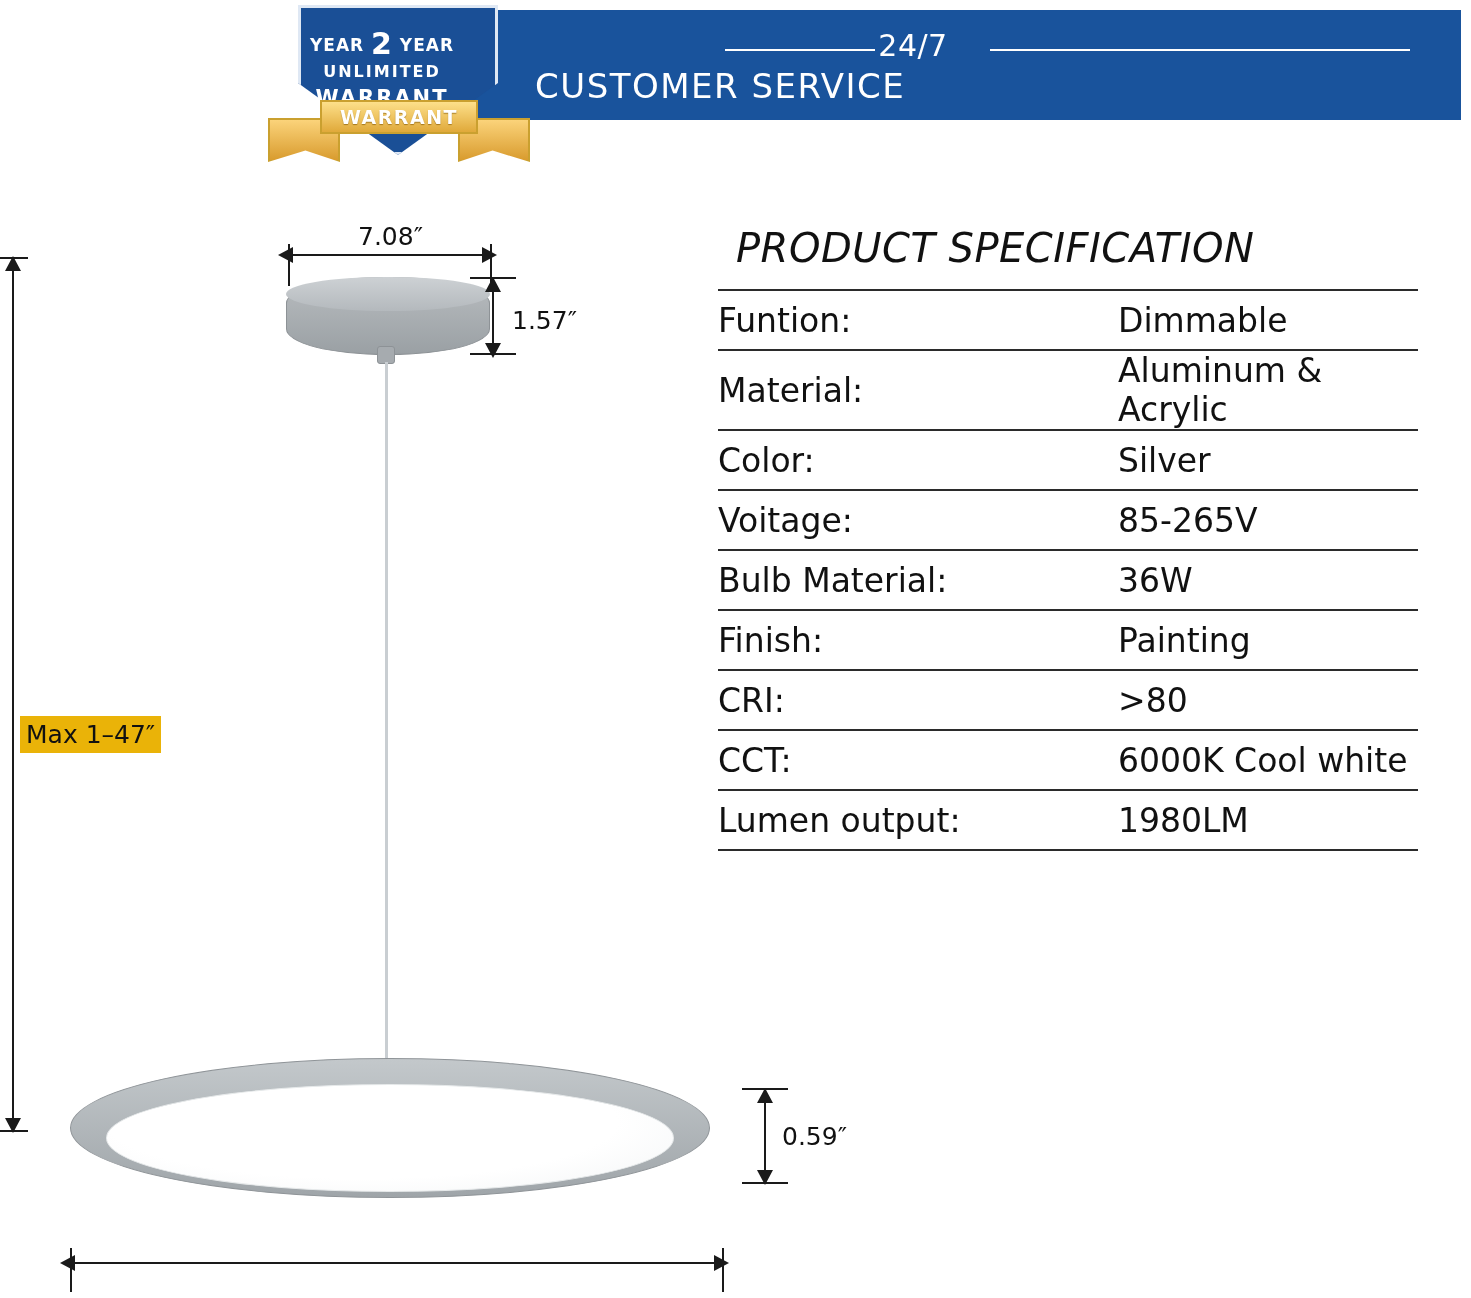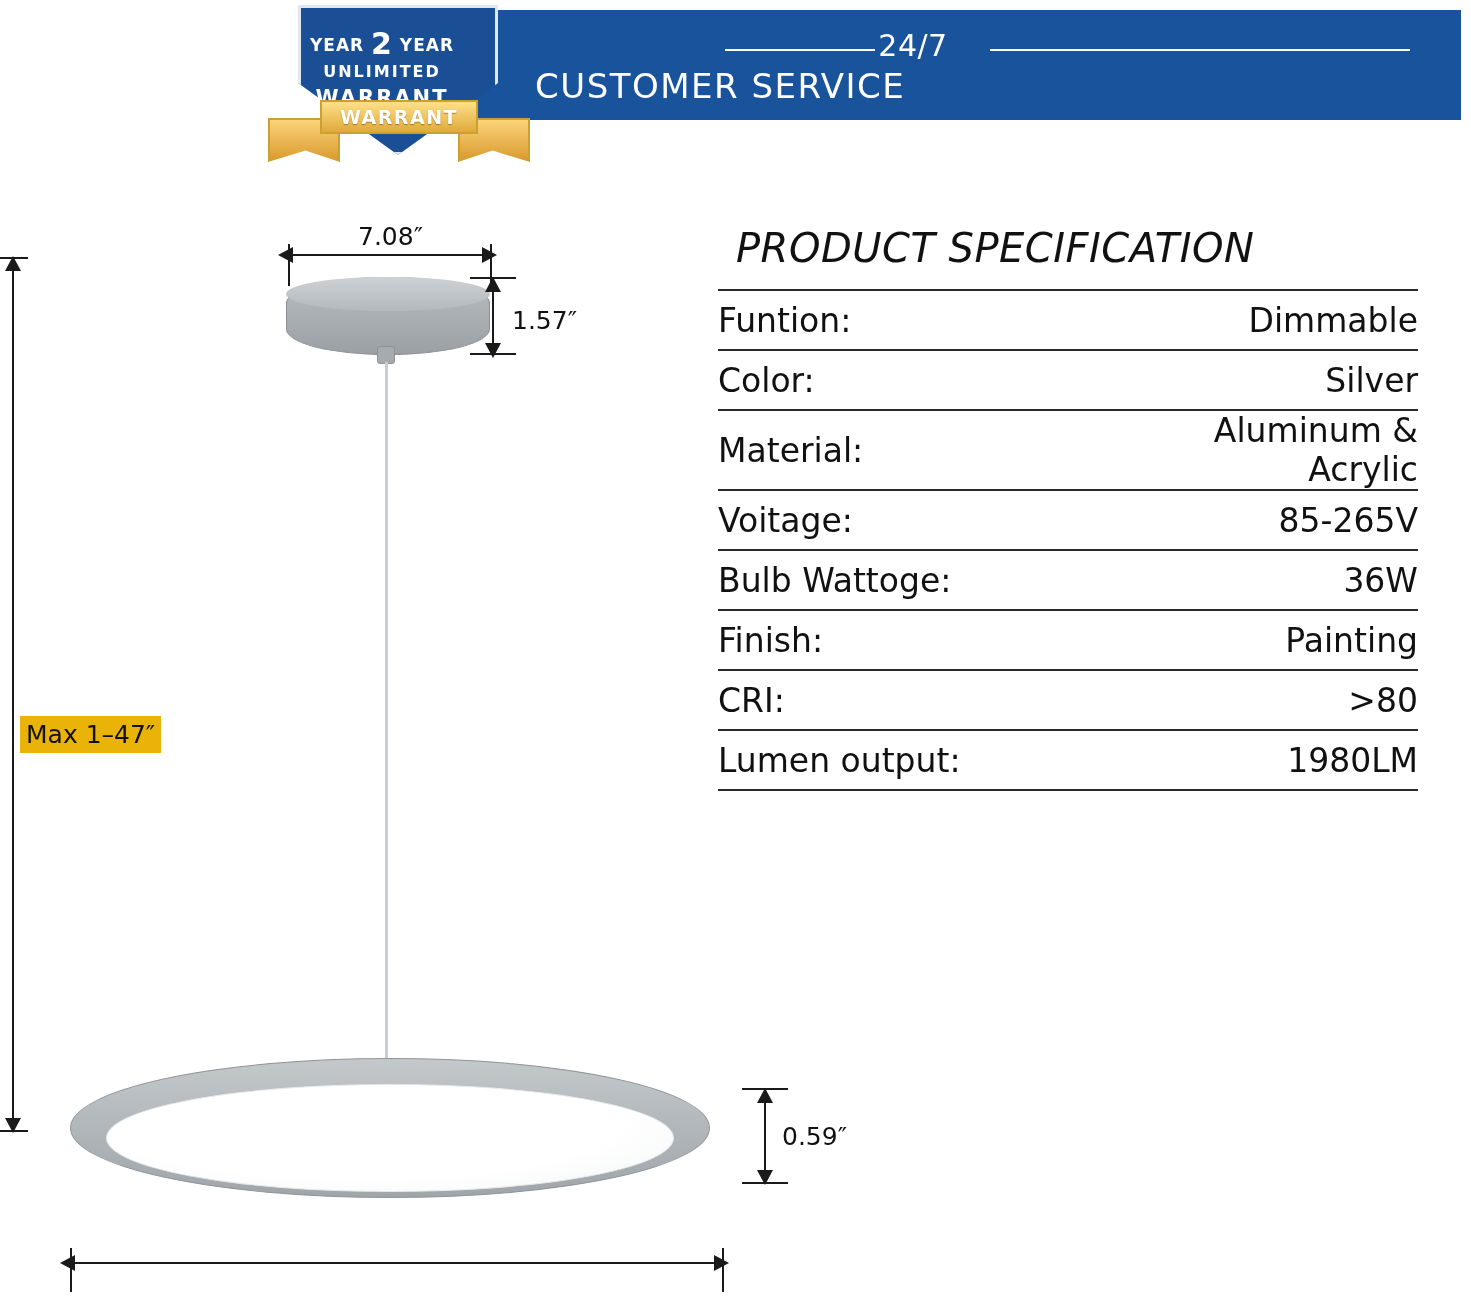--- a/index.html
+++ b/index.html
@@ -146,21 +146,21 @@
   table.spec-table tr { height: 60px; }
   table.spec-table td {
     border-top: 2px solid #2b2b2b;
     font-size: 33px;
     vertical-align: middle;
     padding: 0;
     color: #111;
   }
   table.spec-table tr:last-child td { border-bottom: 2px solid #2b2b2b; }
   td.k { width: 400px; padding-left: 18px; }
-  td.v { width: 300px; padding-left: 10px; text-align: right; }
+  td.v { width: 300px; padding-left: 10px; }
 
   
   .drawing { position: absolute; left: 0; top: 0; width: 740px; height: 918px; }
 
   .canopy {
     position: absolute;
     left: 286px;
     top: 277px;
     width: 204px;
     height: 78px;
@@ -282,42 +282,46 @@
 
 <div class="spec">
   <h1 class="spec-title">PRODUCT SPECIFICATION</h1>
   <table class="spec-table">
     <tbody>
       <tr>
         <td class="k">Funtion:</td>
         <td class="v">Dimmable</td>
       </tr>
       <tr>
+        <td class="k">Material:</td>
+        <td class="v">Aluminum &amp; Acrylic</td>
+      </tr>
+      <tr>
         <td class="k">Color:</td>
         <td class="v">Silver</td>
       </tr>
       <tr>
-        <td class="k">Material:</td>
-        <td class="v">Aluminum &amp; Acrylic</td>
-      </tr>
-      <tr>
         <td class="k">Voitage:</td>
         <td class="v">85-265V</td>
       </tr>
       <tr>
-        <td class="k">Bulb Wattoge:</td>
+        <td class="k">Bulb Material:</td>
         <td class="v">36W</td>
       </tr>
       <tr>
         <td class="k">Finish:</td>
         <td class="v">Painting</td>
       </tr>
       <tr>
         <td class="k">CRI:</td>
         <td class="v">&gt;80</td>
+      </tr>
+      <tr>
+        <td class="k">CCT:</td>
+        <td class="v">6000K Cool white</td>
       </tr>
       <tr>
         <td class="k">Lumen output:</td>
         <td class="v">1980LM</td>
       </tr>
     </tbody>
   </table>
 </div>
 
 <div class="drawing">

